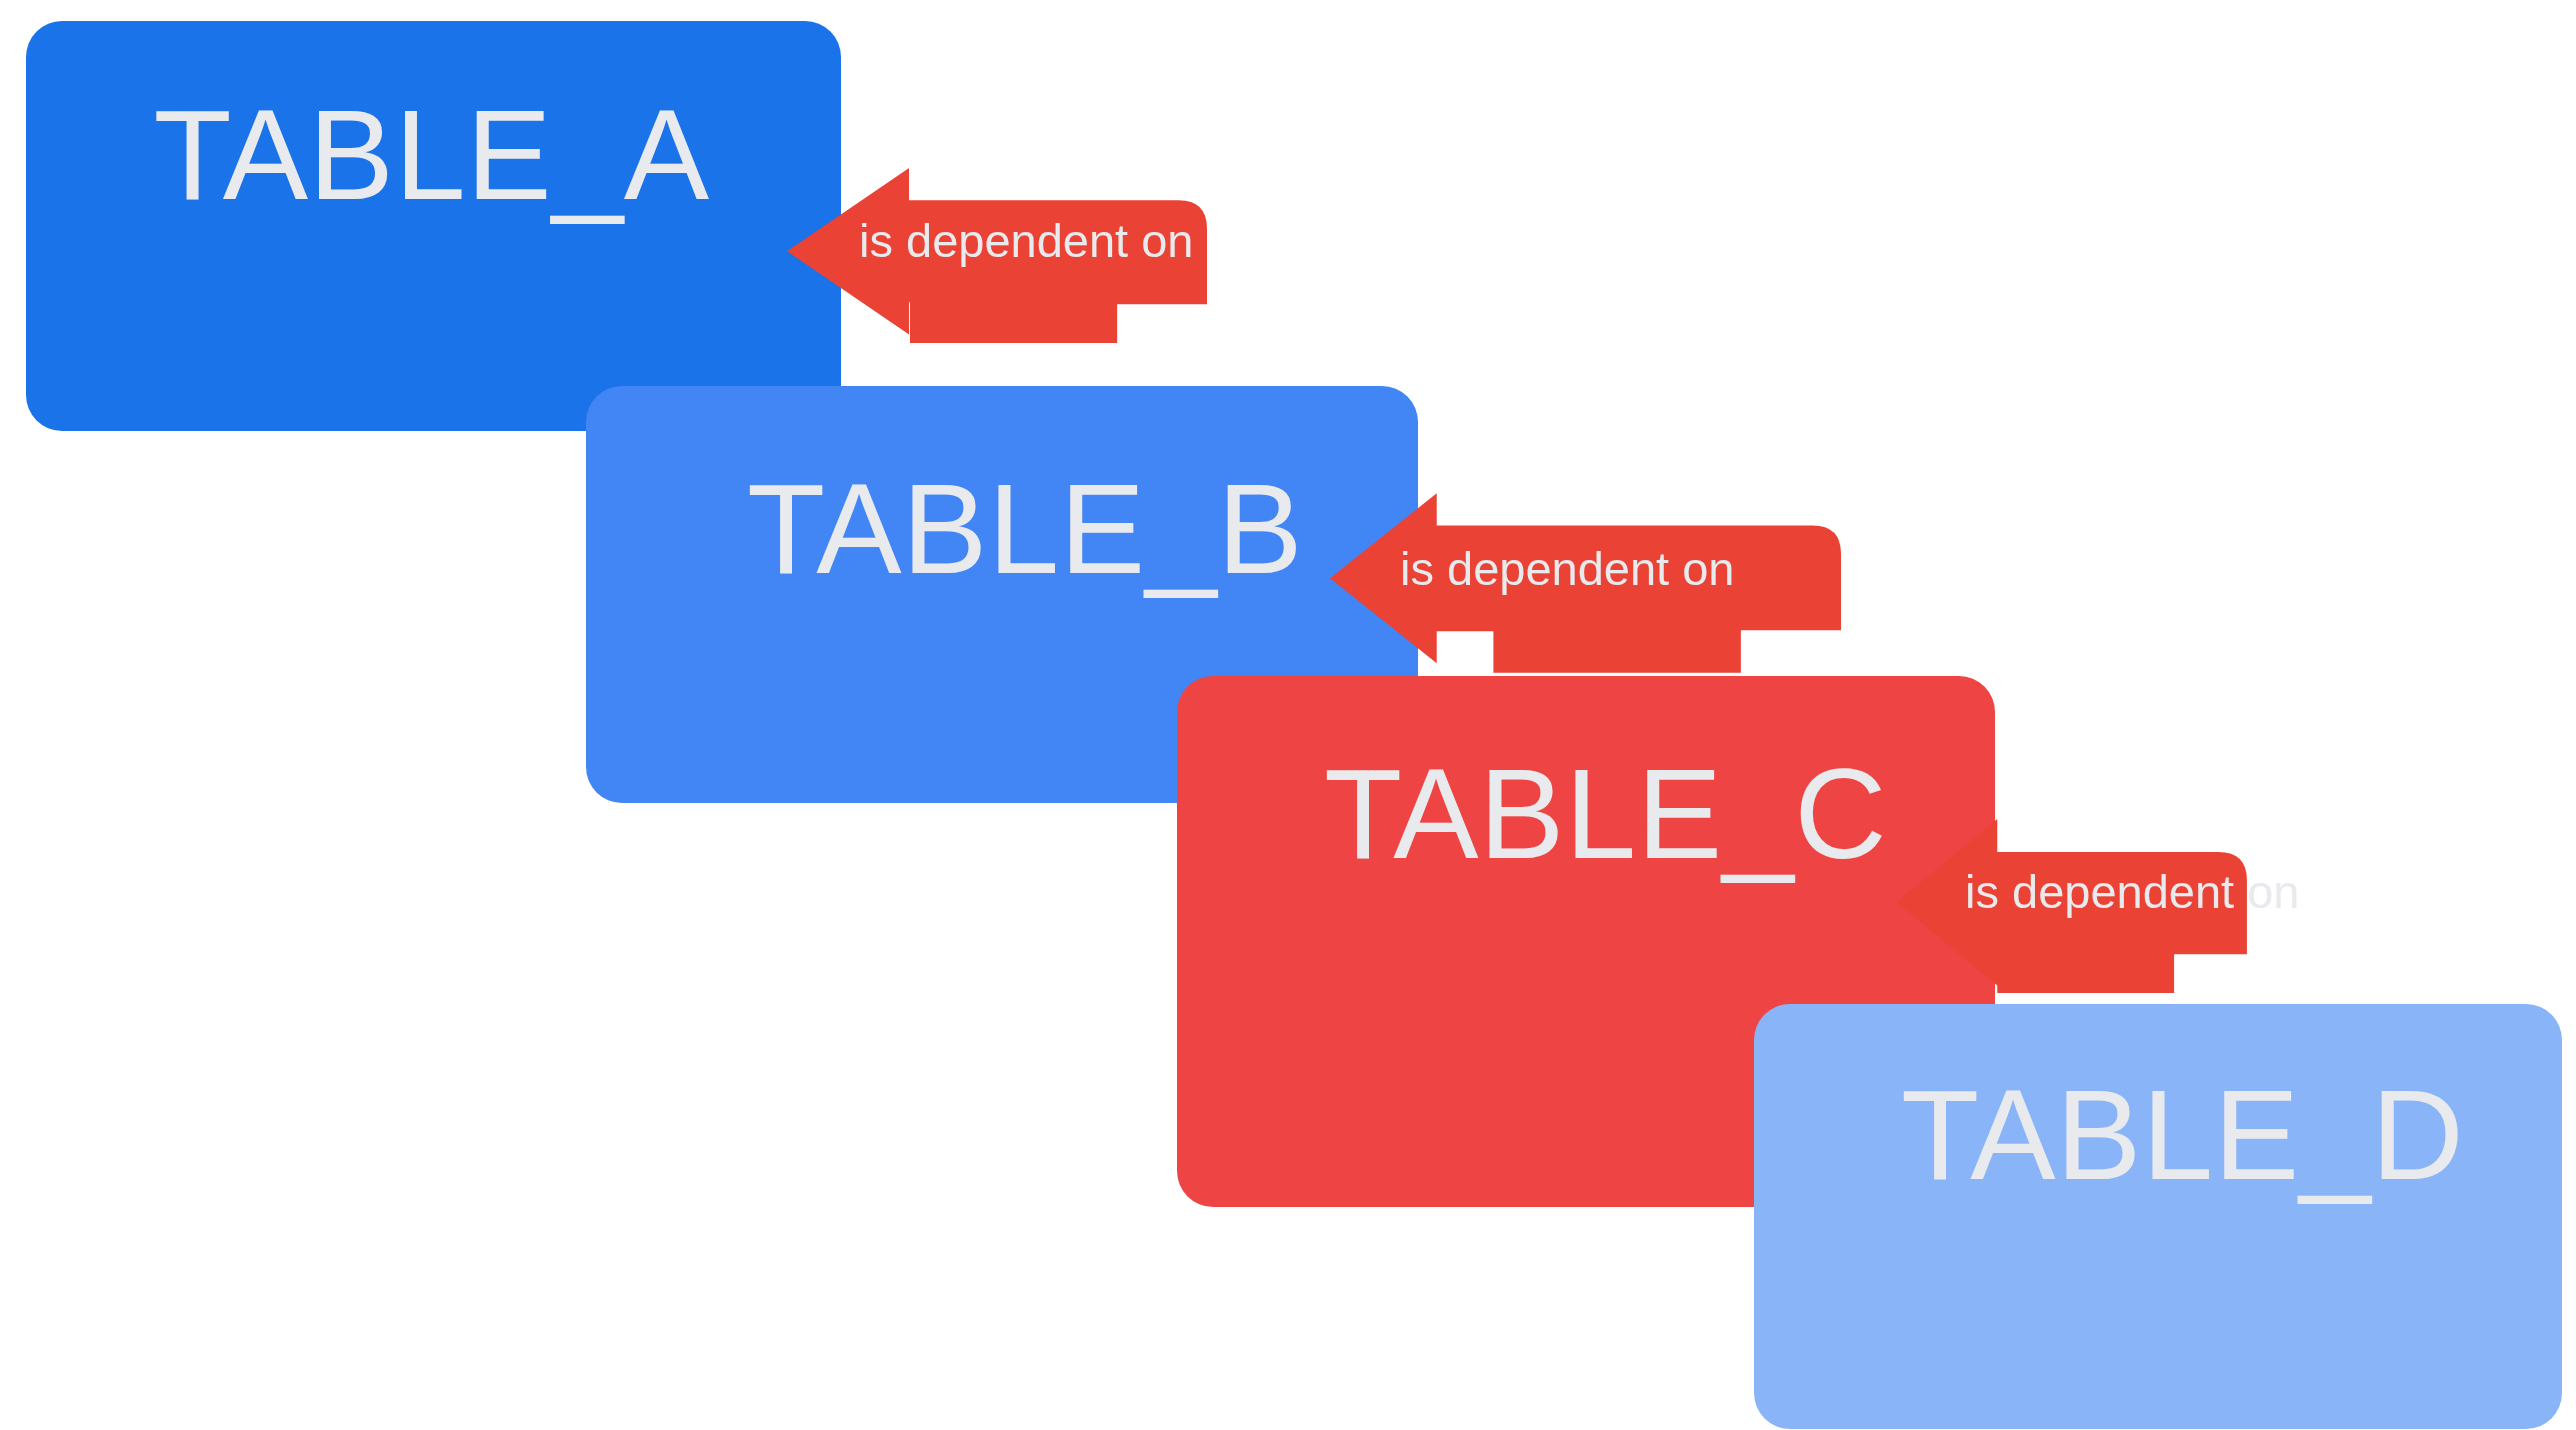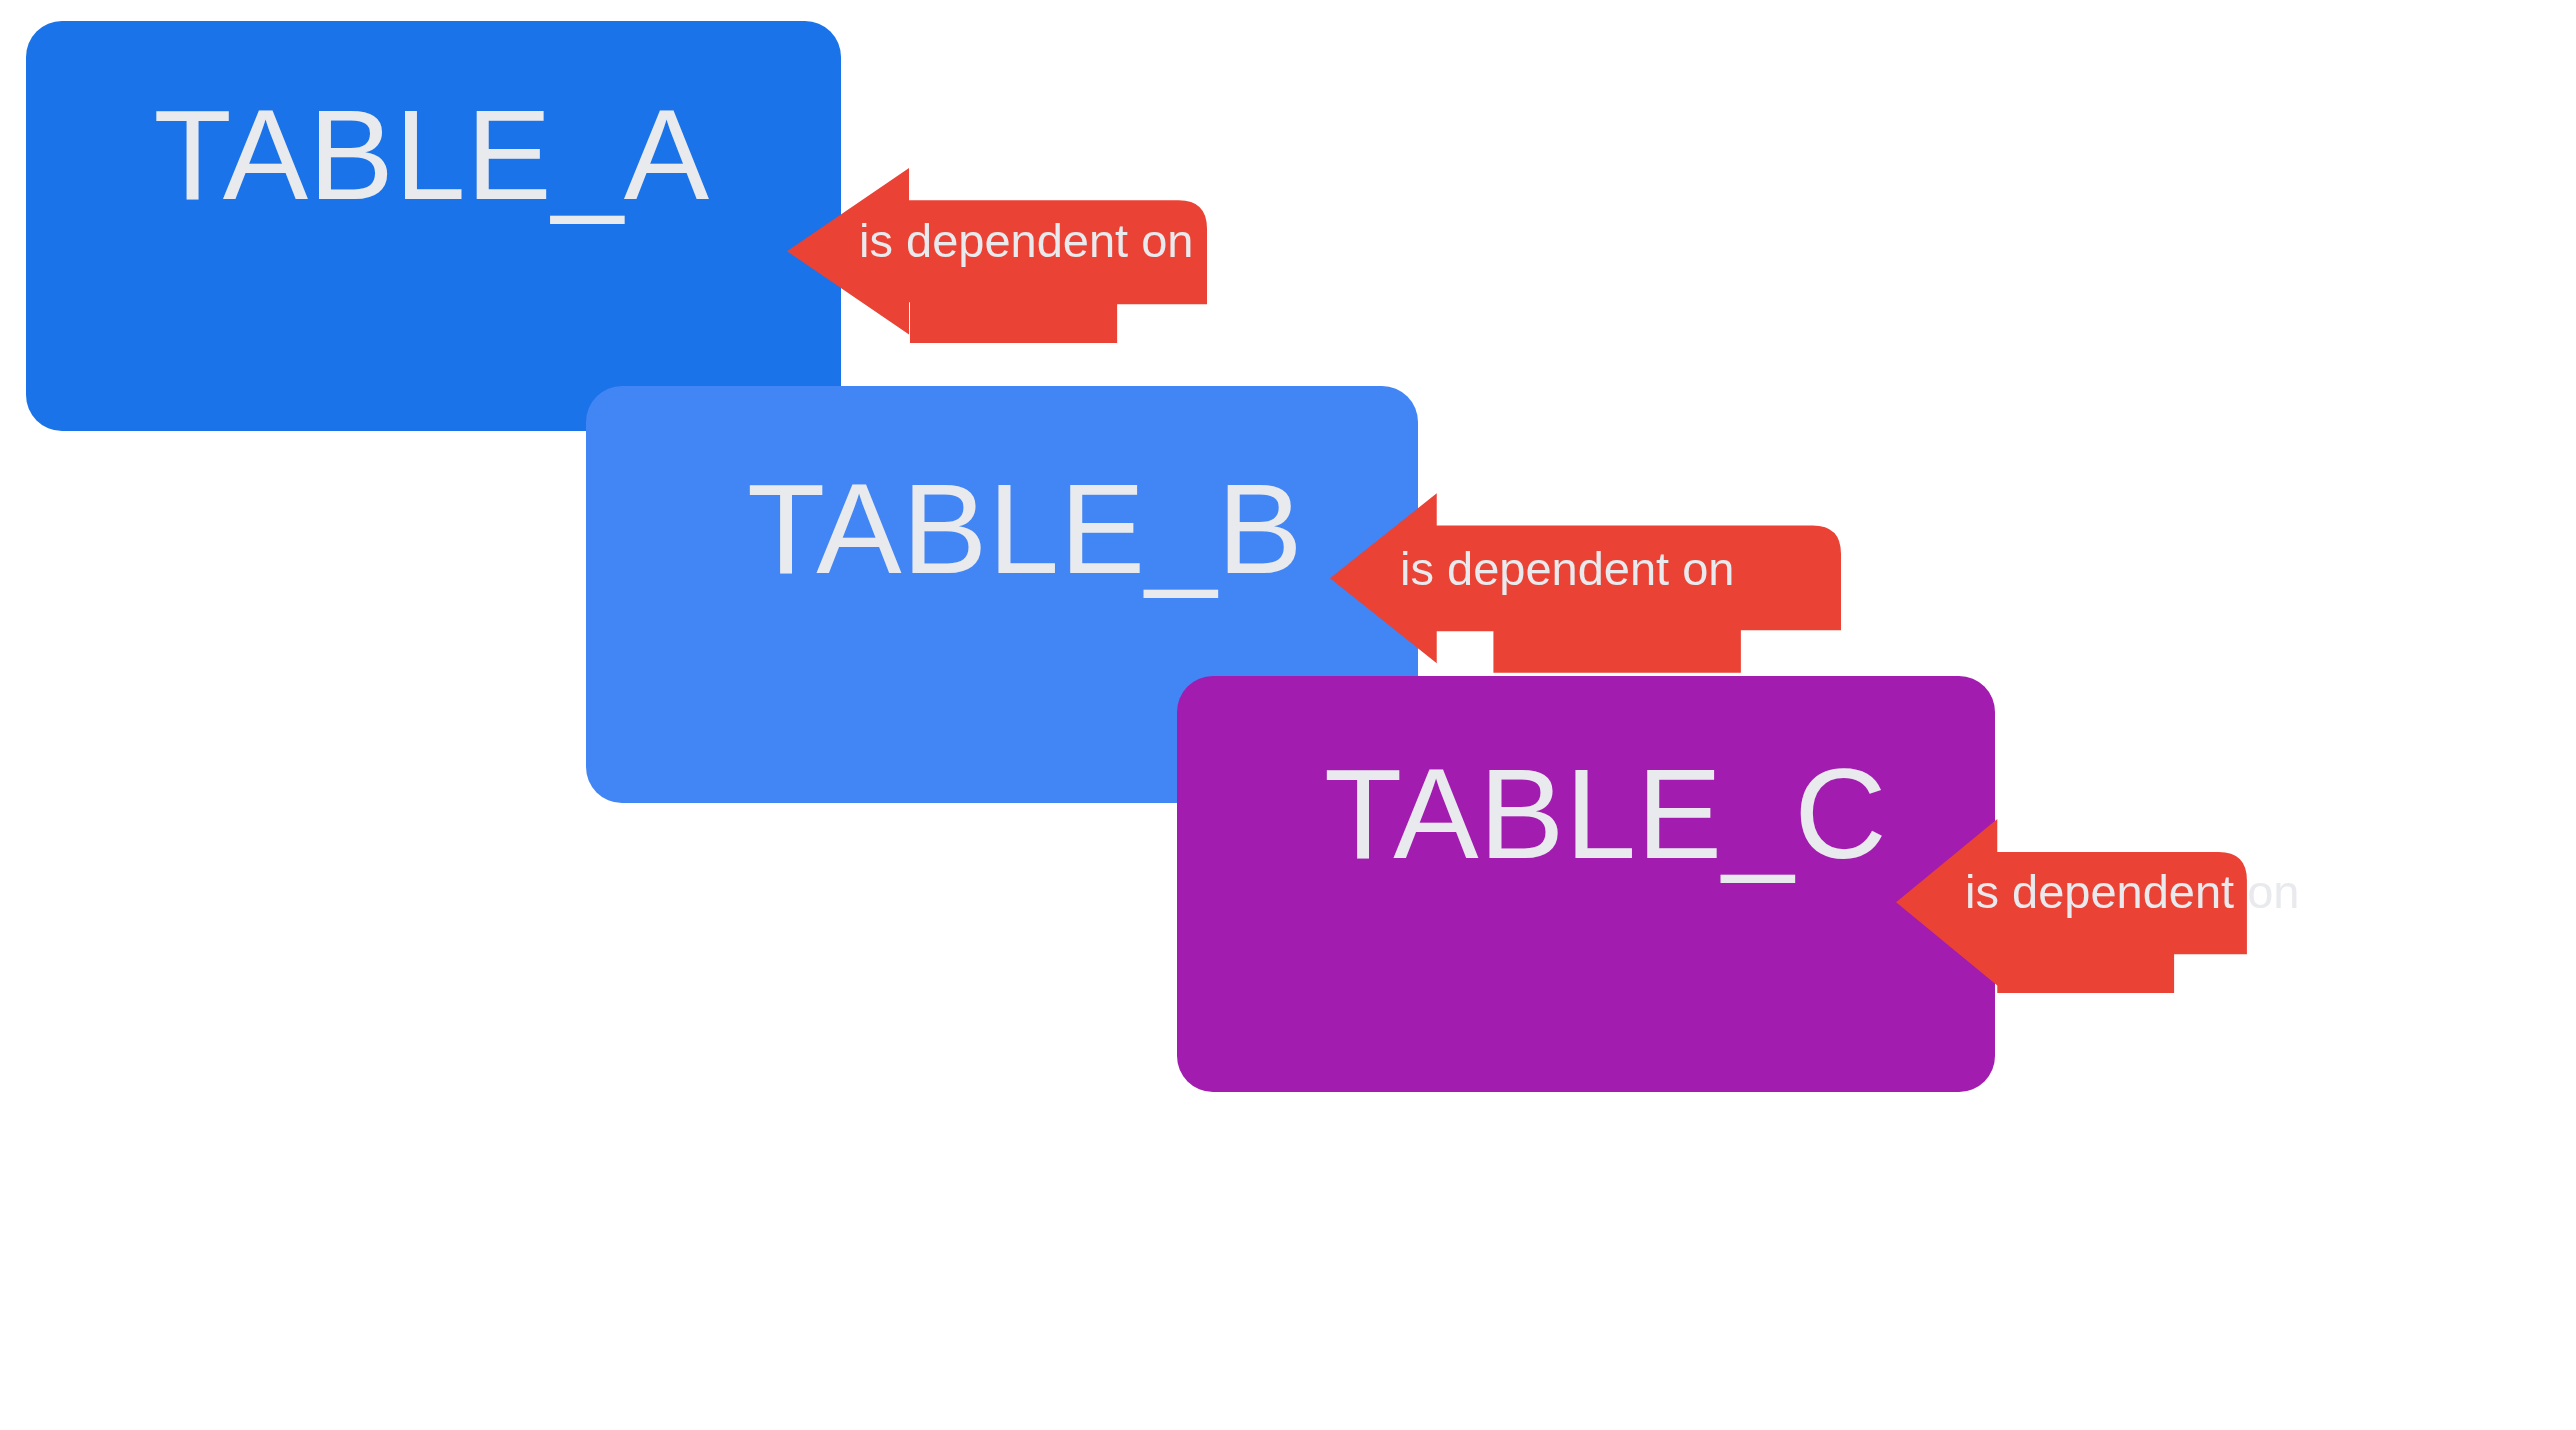--- a/index.html
+++ b/index.html
@@ -58,21 +58,24 @@
       <path d="M 962 178 L 833 266 L 962 354 L 962 320 L 963 320 L 963 363 L 1182 363 L 1182 322 L 1277 322 L 1277 363 L 1277 363 L 1277 242 Q 1277 212 1247 212 L 962 212 Z" fill="#ea4335"></path>
     </svg>
     <span class="edge-label" id="edgelabel-0" style="left: 851px; top: 217px; font-size: 47px; color: rgb(232, 234, 237); position: absolute; z-index: 3;">is dependent on</span>
     <div class="node-box" id="node-1" style="left: 586px; top: 344px; width: 832px; height: 417px; background: rgb(66, 133, 244); border-radius: 36px; position: absolute; z-index: 4; margin-top: 42px;">
     <span class="node-label" style="font-size: 128px; color: rgb(232, 234, 237); position: absolute; left: 161px; top: 79px;">TABLE_B</span>
   </div>
     <svg class="arrow-svg" id="edge-1" xmlns="http://www.w3.org/2000/svg" width="511" height="180" viewBox="1407 522 541 190" style="left: 1330px; top: 493px; position: absolute; z-index: 5;">
       <path d="M 1520 522 L 1407 612 L 1520 702 L 1520 668 L 1580 668 L 1580 712 L 1842 712 L 1842 667 L 1948 667 L 1948 712 L 1948 712 L 1948 586 Q 1948 556 1918 556 L 1520 556 Z" fill="#ea4335"></path>
     </svg>
     <span class="edge-label" id="edgelabel-1" style="left: 1392px; top: 545px; font-size: 47px; color: rgb(232, 234, 237); position: absolute; z-index: 6;">is dependent on</span>
-    <div class="node-box" id="node-2" style="left: 1177px; top: 676px; width: 818px; height: 416px; background: #a21caf; border-radius: 36px; position: absolute; z-index: 7;">
+    <div class="node-box" id="node-2" style="left: 1177px; top: 676px; width: 818px; height: 531px; background: #ef4444; border-radius: 36px; position: absolute; z-index: 7;">
     <span class="node-label" style="font-size: 128px; color: rgb(232, 234, 237); position: absolute; left: 147px; top: 74px;">TABLE_C</span>
   </div>
     <svg class="arrow-svg" id="edge-2" xmlns="http://www.w3.org/2000/svg" width="351" height="174" viewBox="2006 866 371 184" style="left: 1896px; top: 819px; position: absolute; z-index: 8;">
       <path d="M 2113 866 L 2006 954 L 2113 1042 L 2113 1007 L 2113 1007 L 2113 1050 L 2300 1050 L 2300 1009 L 2377 1009 L 2377 1050 L 2377 1050 L 2377 931 Q 2377 901 2347 901 L 2113 901 Z" fill="#ea4335"></path>
     </svg>
     <span class="edge-label" id="edgelabel-2" style="left: 1957px; top: 868px; font-size: 47px; color: rgb(232, 234, 237); position: absolute; z-index: 9;">is dependent on</span>
+    <div class="node-box" id="node-3" style="left: 1754px; top: 1004px; width: 808px; height: 425px; background: rgb(138, 180, 248); border-radius: 36px; position: absolute; z-index: 10;">
+    <span class="node-label" style="font-size: 128px; color: rgb(232, 234, 237); position: absolute; left: 147px; top: 67px;">TABLE_D</span>
+  </div>
   </div>
 
 
 </body></html>

